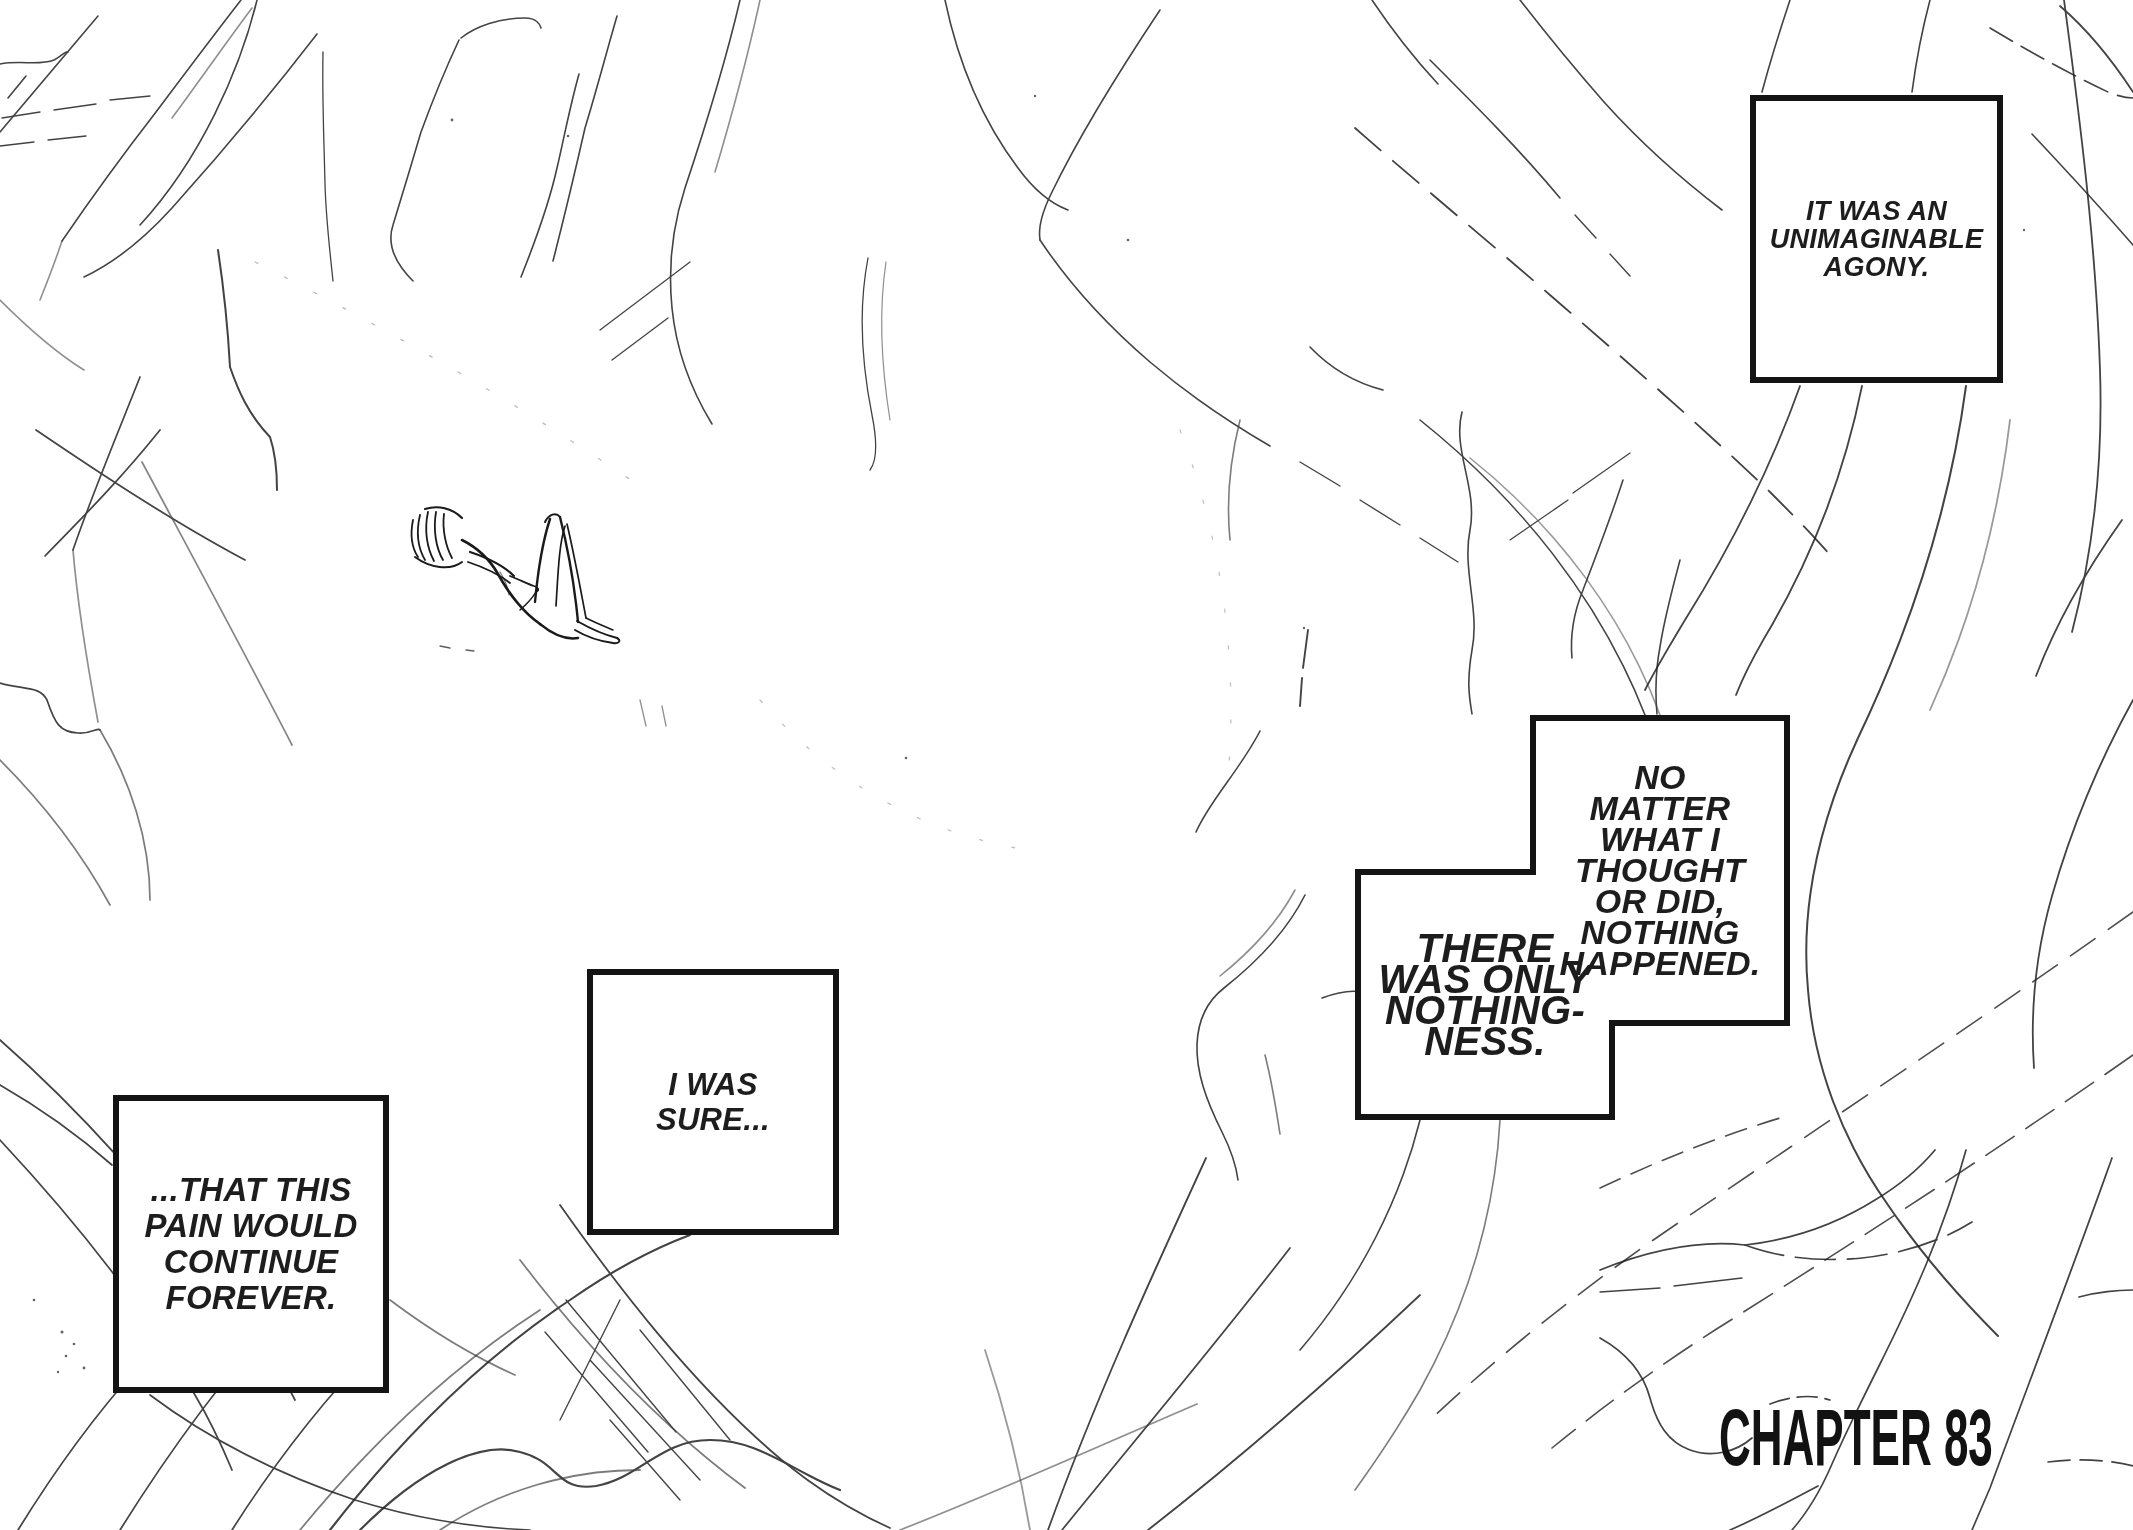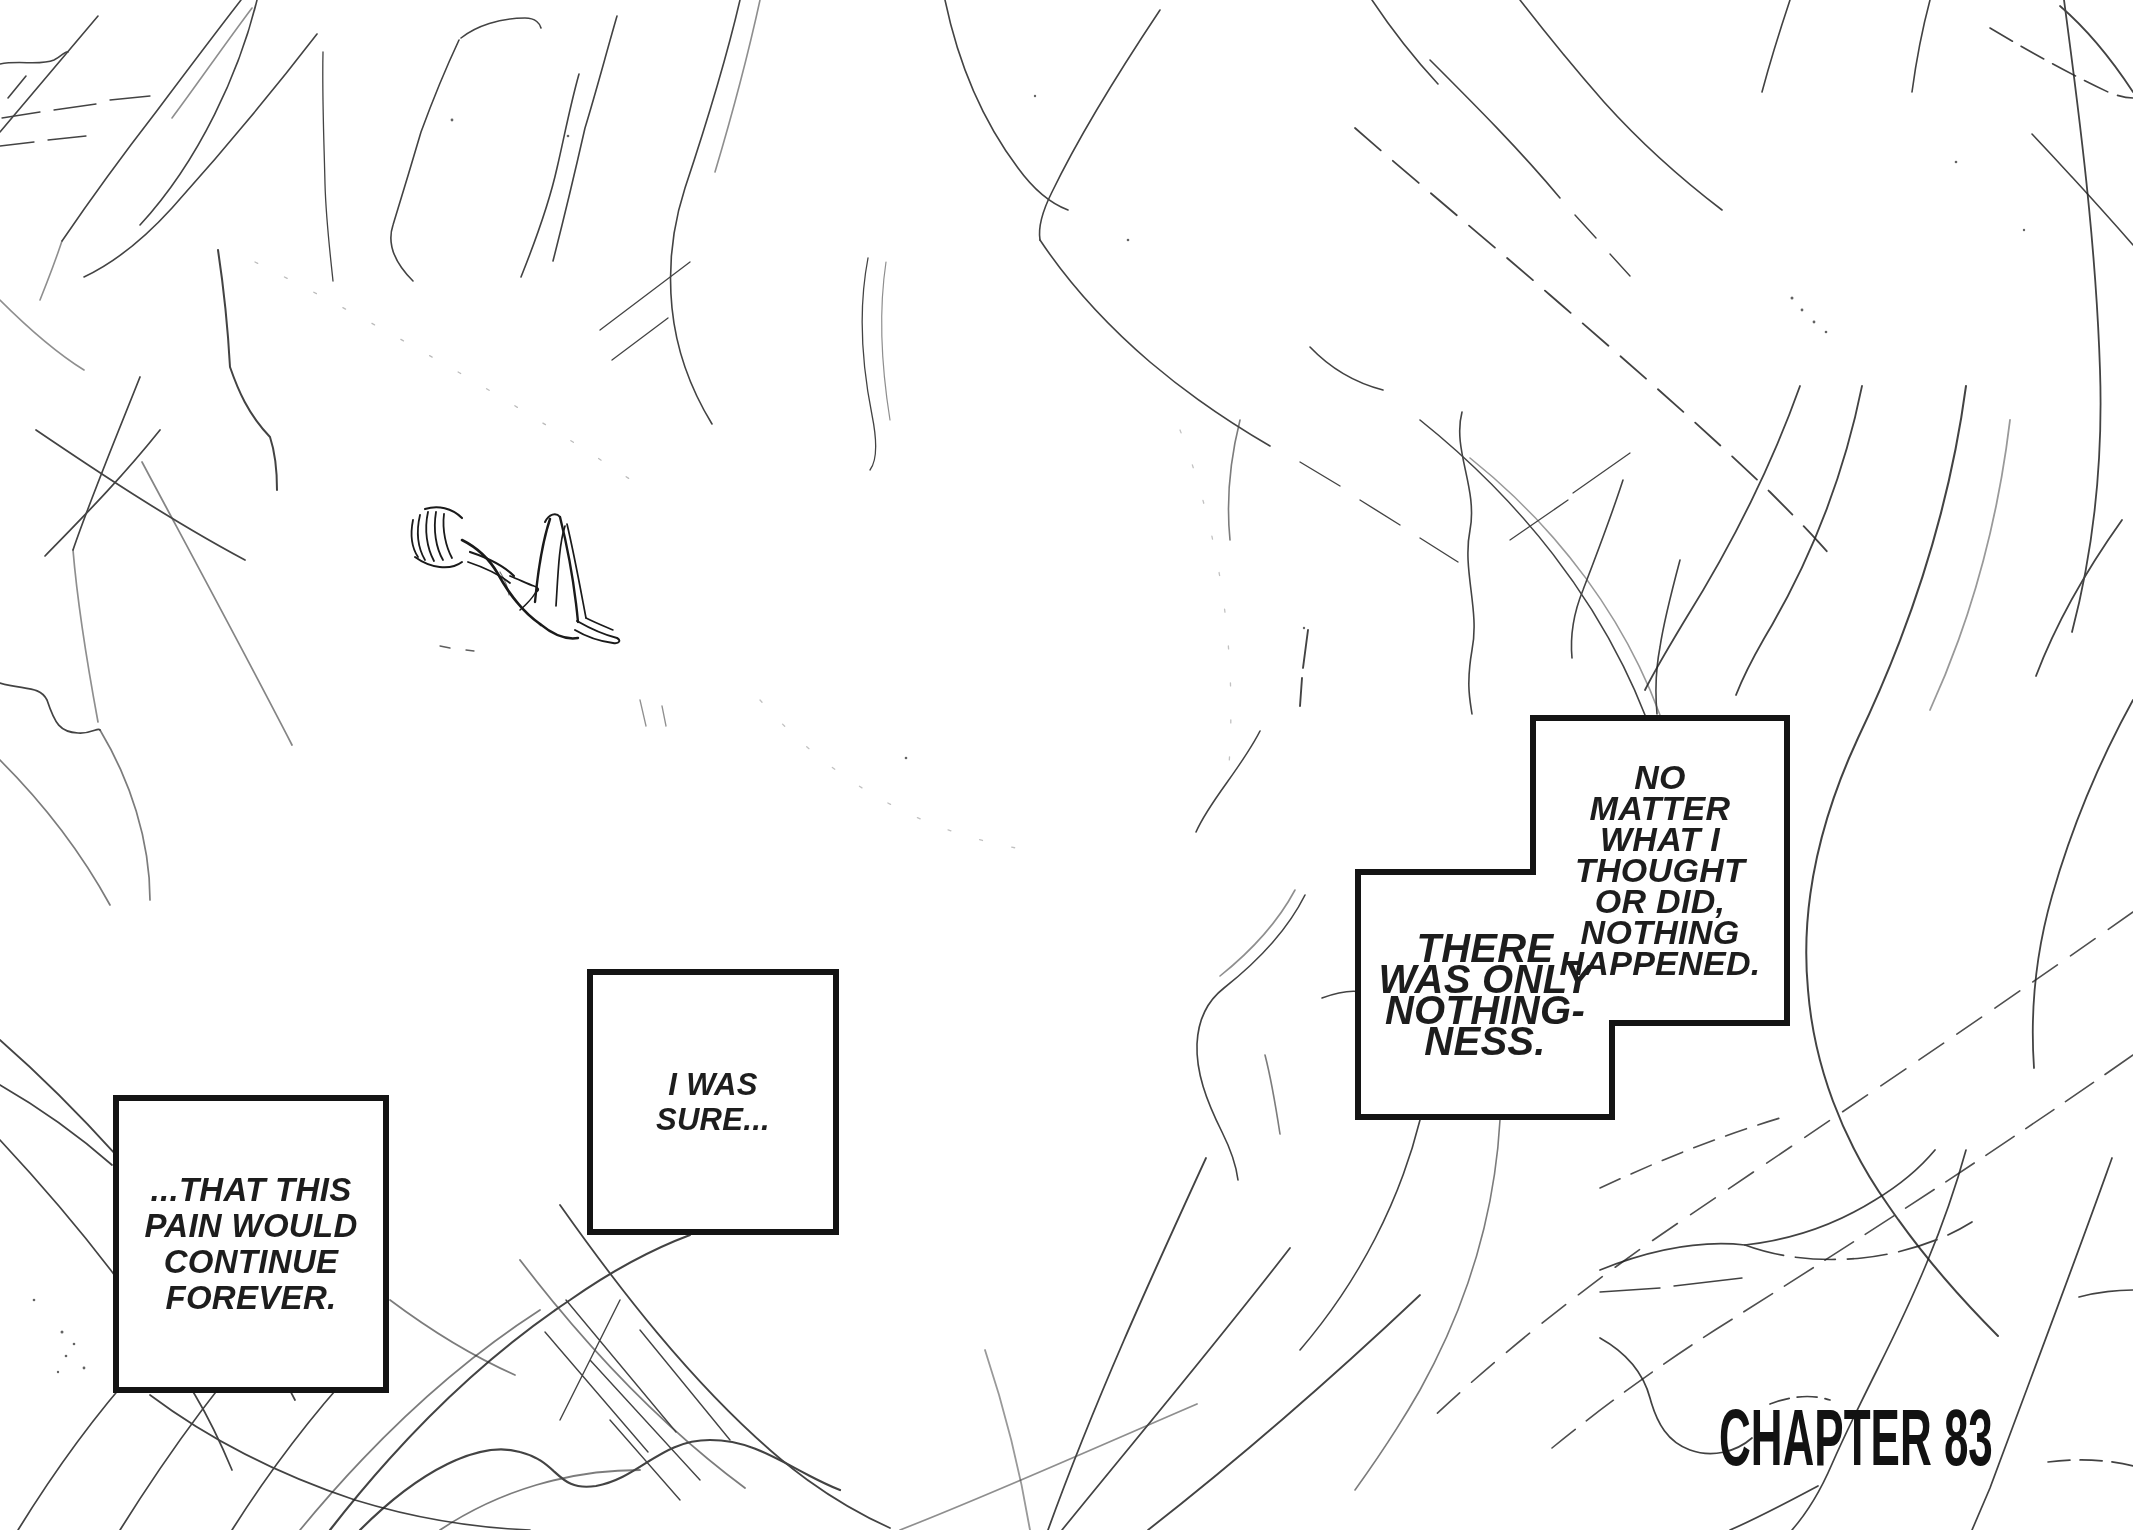--- a/index.html
+++ b/index.html
@@ -219,20 +219,23 @@
         <path d="M586,618 C596,623 606,627 613,630" stroke-width="1.5"></path>
         <path d="M520,610 C528,603 534,596 537,590" stroke-width="1.5"></path>
         <path d="M500,572 C505,580 508,588 509,595" stroke-width="1.2" opacity=".6"></path>
         <path d="M440,646 l10,2 M466,650 l8,1" stroke-width="1.3" opacity=".7"></path>
       </g>
     </g>
 
     <path d="M1533,718 L1787,718 L1787,1023 L1612,1023 L1612,1117 L1358,1117 L1358,872 L1533,872 Z" fill="#ffffff" stroke="#141414" stroke-width="6" stroke-linejoin="miter"></path>
   </svg>
 
+  <div class="panel box-agony">
+    <p>IT WAS AN<br>UNIMAGINABLE<br>AGONY.</p>
+  </div>
 
   <div class="panel box-sure">
     <p>I WAS<br>SURE...</p>
   </div>
 
   <div class="panel box-forever">
     <p>...THAT THIS<br>PAIN WOULD<br>CONTINUE<br>FOREVER.</p>
   </div>
 
   <div class="stepped-text text-no-matter">

